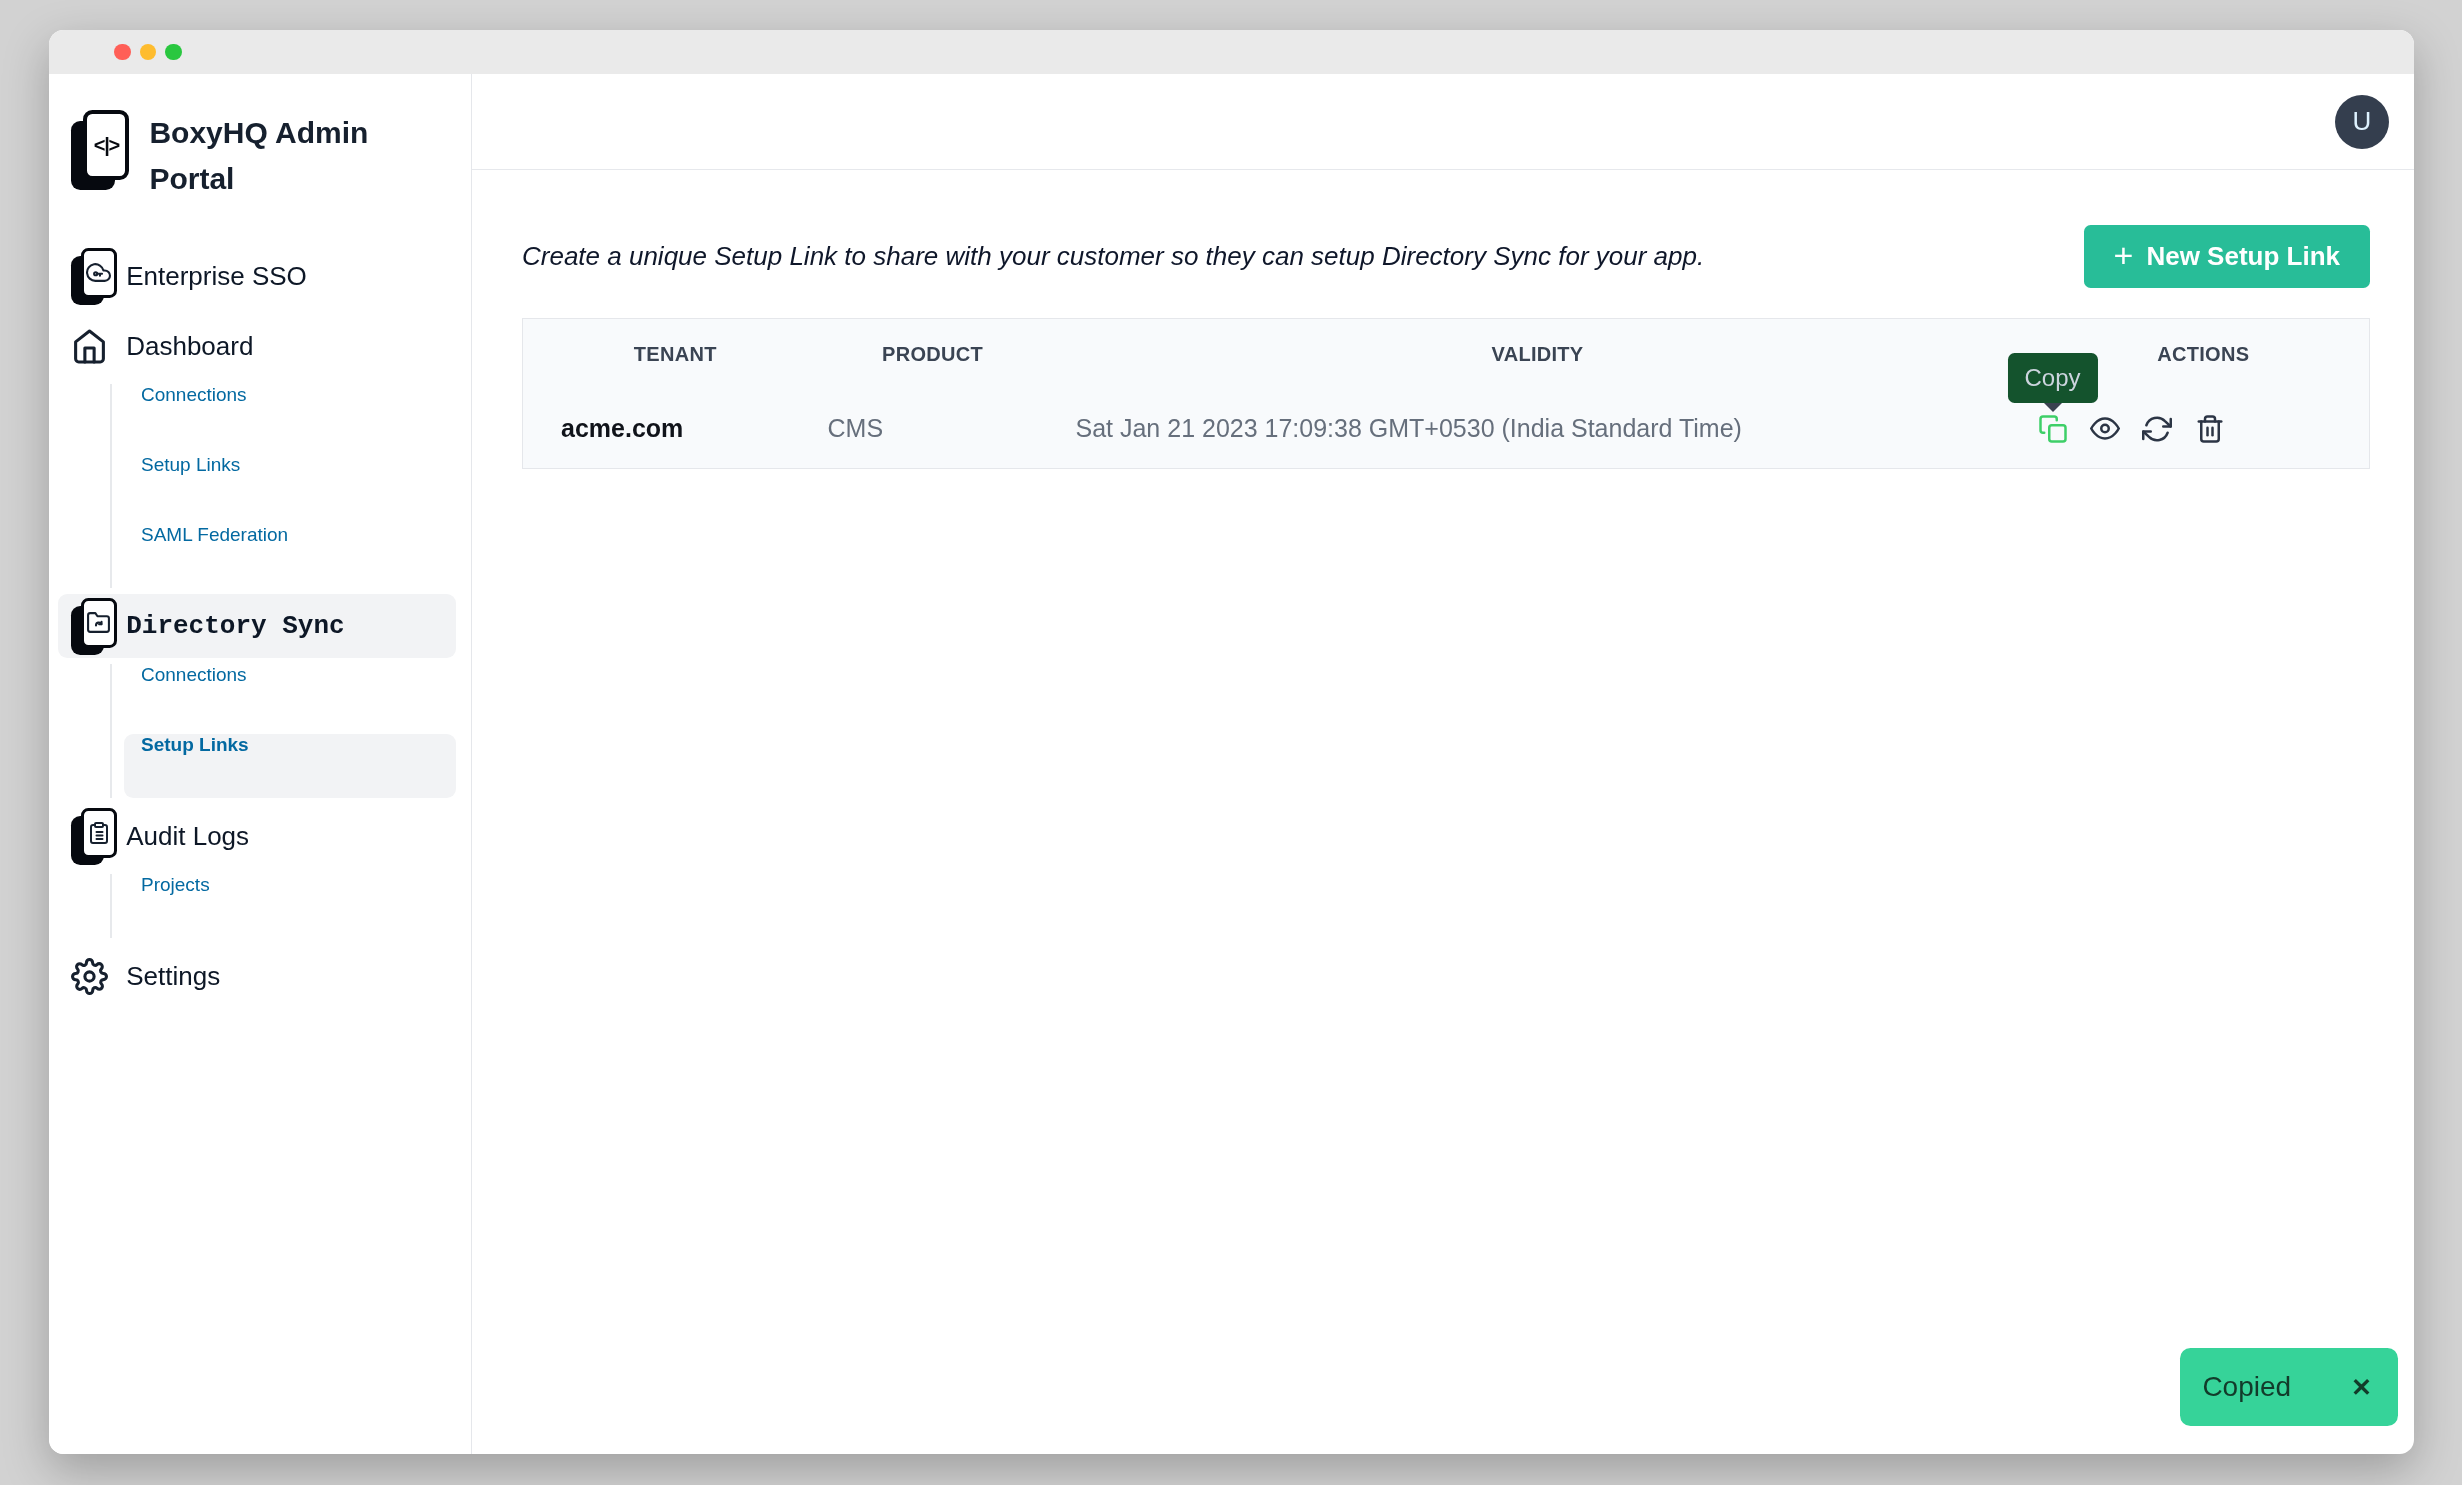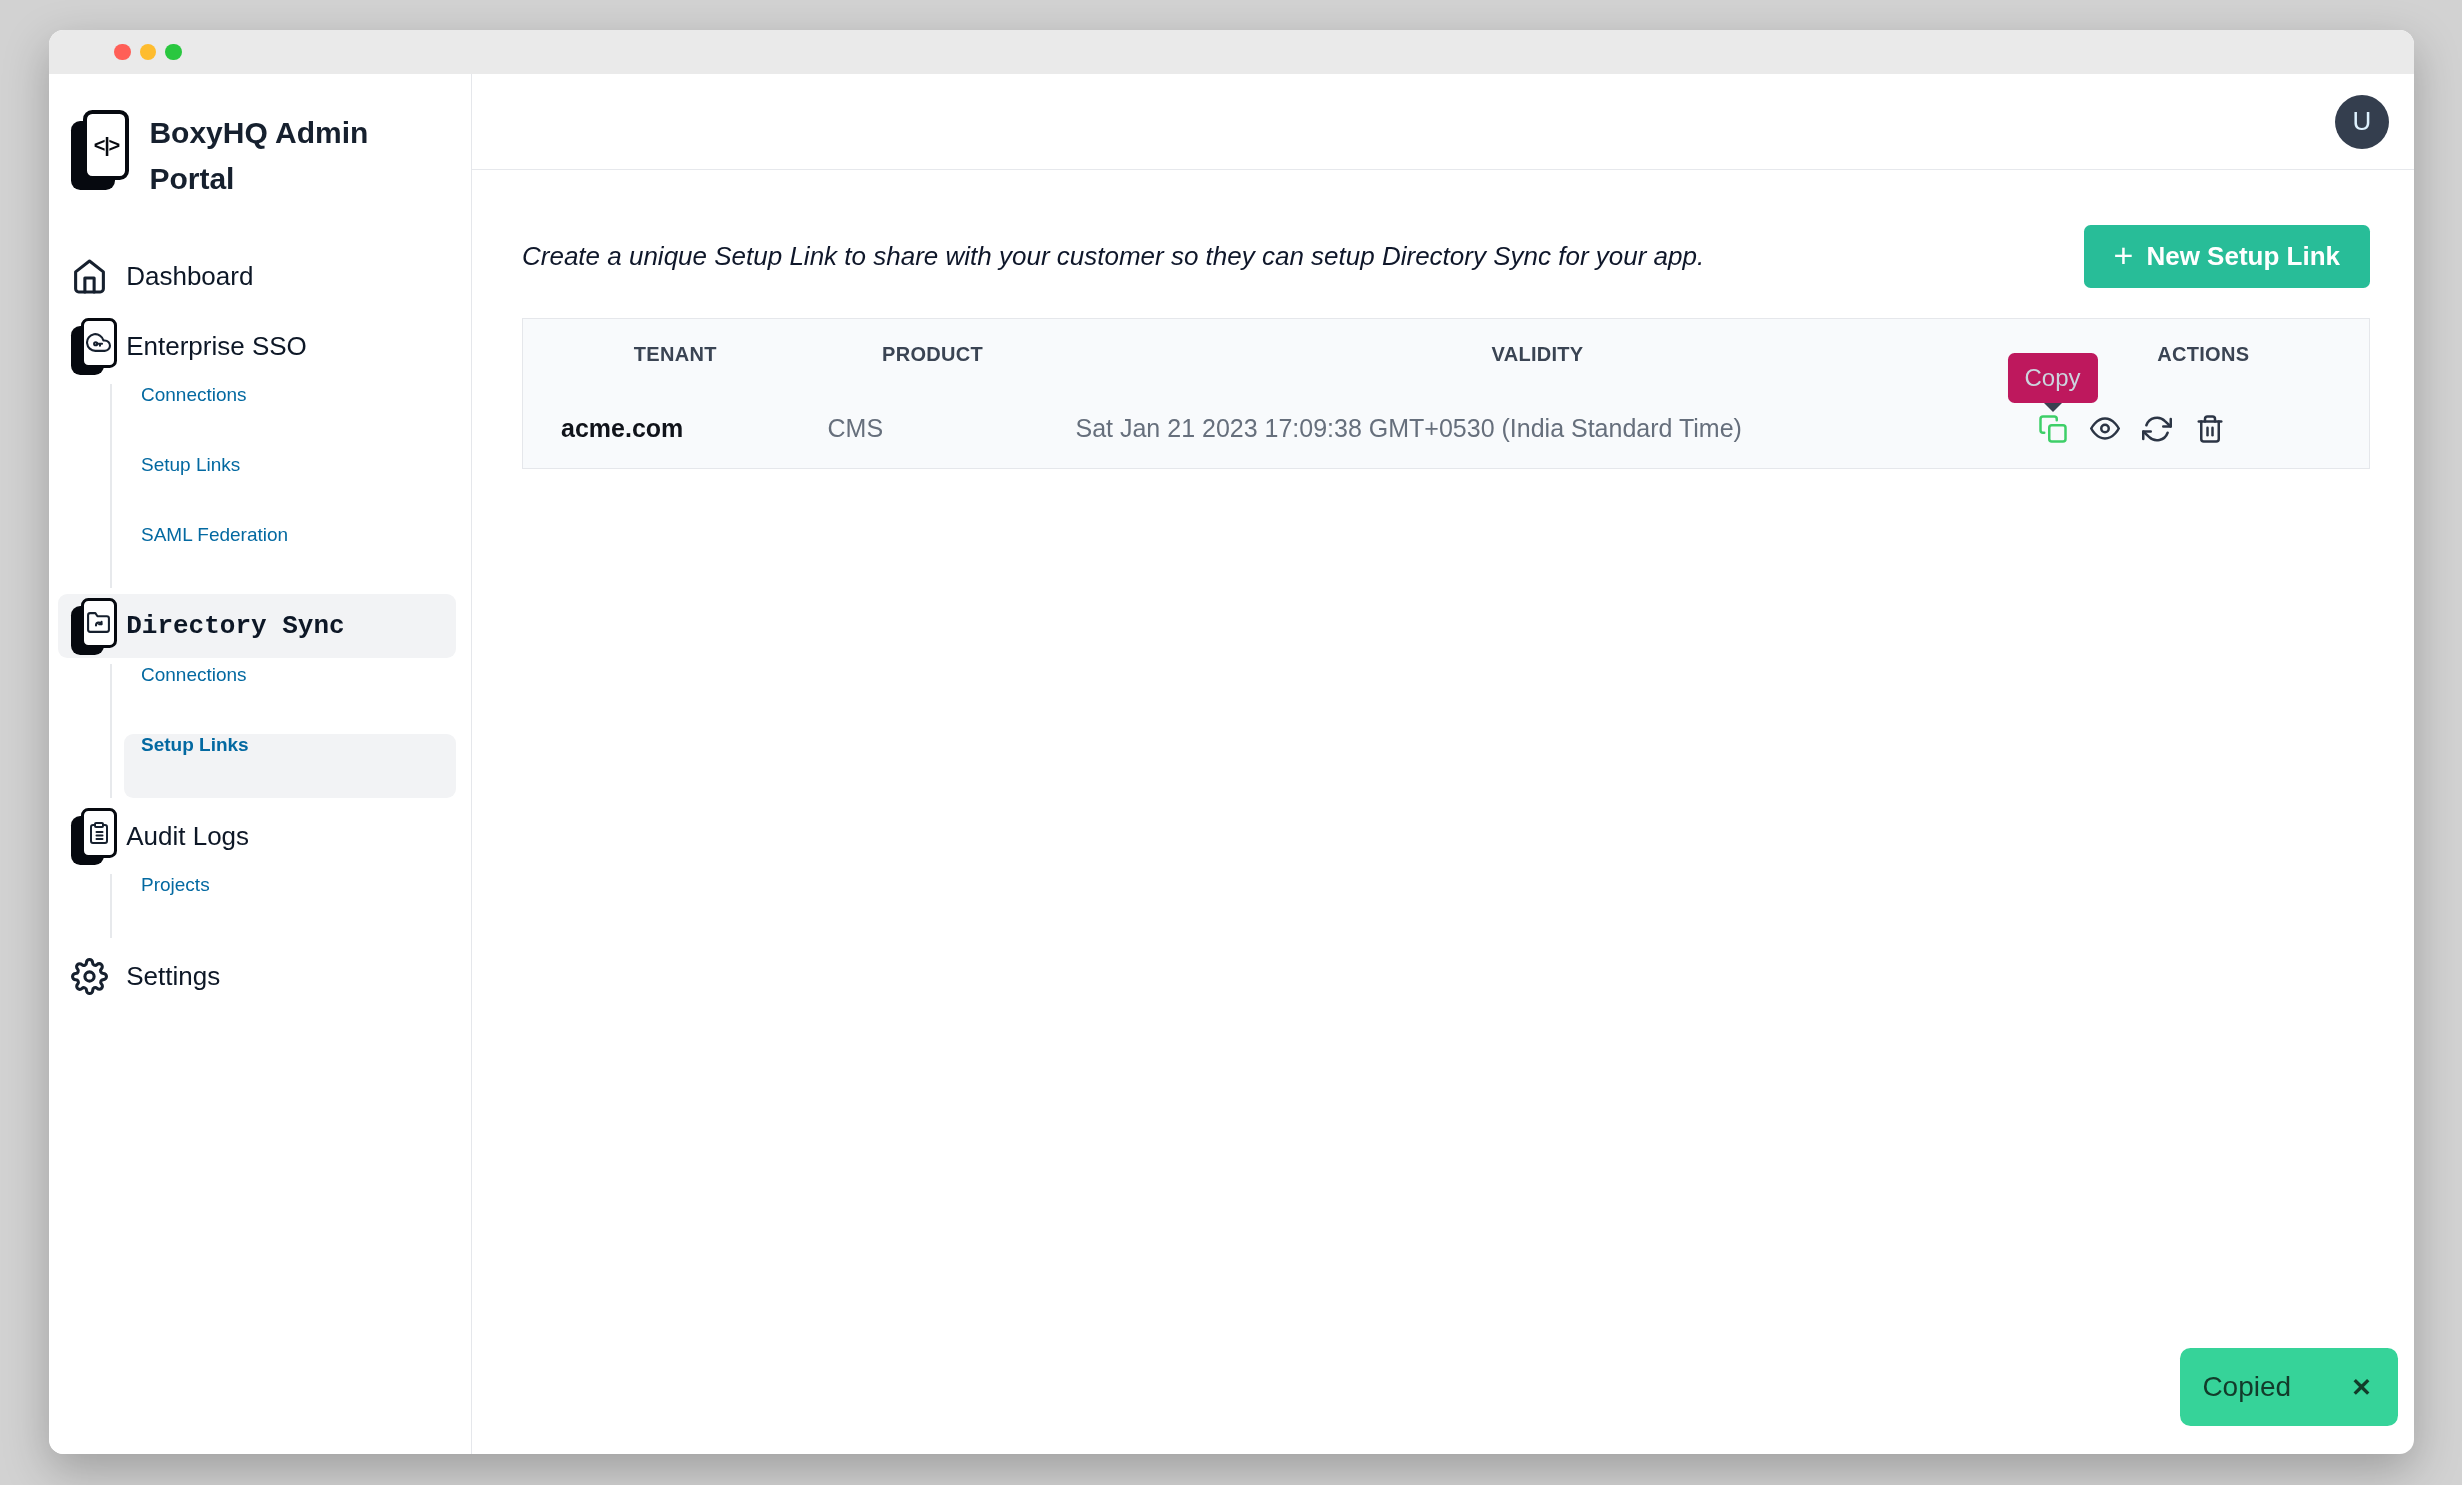--- a/index.html
+++ b/index.html
@@ -80,21 +80,21 @@
   td { height:79px; padding-left:38px; font-size:25px; color:#666f7c; }
   td.strong { color:#10131a; font-weight:600; }
   .actions { display:flex; align-items:center; gap:22.4px; }
   .icon-btn { position:relative; width:30px; height:30px; display:flex; align-items:center; justify-content:center; cursor:pointer; background:none; border:none; padding:0; }
   .act-icon { stroke:#2c3545; fill:none; stroke-width:2; stroke-linecap:round; stroke-linejoin:round; }
   .act-icon.green { stroke:#3ecf68; }
 
   
   .tooltip {
     position:absolute; bottom:calc(100% + 10.5px); left:50%; transform:translateX(-50%);
-    background:#be185d; color:#ccd4de; font-size:24px; line-height:50px; height:50px;
+    background:#14532d; color:#ccd4de; font-size:24px; line-height:50px; height:50px;
     padding:0 17px; border-radius:6.6px; white-space:nowrap;
   }
   .tooltip::after {
     content:""; position:absolute; top:100%; left:50%; transform:translateX(-50%);
     border:9.2px solid transparent; border-top-color:#3a4150; border-bottom-width:0;
   }
 
   
   .toast {
     position:absolute; right:16px; bottom:28px; width:218px; height:78px;
@@ -122,44 +122,44 @@
       <div class="brand">
         <span class="key lg">
           <span class="key-face">
               <span class="logo-glyph">&lt;|&gt;</span>
             </span>
         </span>
         <div class="brand-title">BoxyHQ Admin Portal</div>
       </div>
 
       <div class="nav">
-
-        <div class="nav-item">
-          <span class="icon-slot">
-            <svg class="line-icon" width="37" height="37" viewBox="0 0 24 24">
-              <path d="M3 9l9-7 9 7v11a2 2 0 0 1-2 2H5a2 2 0 0 1-2-2z"></path>
-              <polyline points="9 22 9 13 15 13 15 22"></polyline>
-            </svg>
-          </span>
-          <span class="nav-label">Dashboard</span>
-        </div>
 
         <div class="nav-item">
           <span class="icon-slot">
             <span class="key sm">
                 <span class="key-face">
               <svg class="line-icon" width="25" height="25" viewBox="0 0 24 24">
                 <path d="M18 10h-1.26A8 8 0 1 0 9 20h9a5 5 0 0 0 0-10z"></path>
                 <circle cx="9.3" cy="13.2" r="1.5"></circle>
                 <path d="M10.8 13.2h4.6M13.4 13.2v1.8"></path>
               </svg>
             </span>
               </span>
           </span>
           <span class="nav-label">Enterprise SSO</span>
+        </div>
+
+        <div class="nav-item">
+          <span class="icon-slot">
+            <svg class="line-icon" width="37" height="37" viewBox="0 0 24 24">
+              <path d="M3 9l9-7 9 7v11a2 2 0 0 1-2 2H5a2 2 0 0 1-2-2z"></path>
+              <polyline points="9 22 9 13 15 13 15 22"></polyline>
+            </svg>
+          </span>
+          <span class="nav-label">Dashboard</span>
         </div>
 
         <div class="sub-group">
           <div class="sub-item">
             <span>Connections</span>
           </div>
           <div class="sub-item">
             <span>Setup Links</span>
           </div>
           <div class="sub-item">

